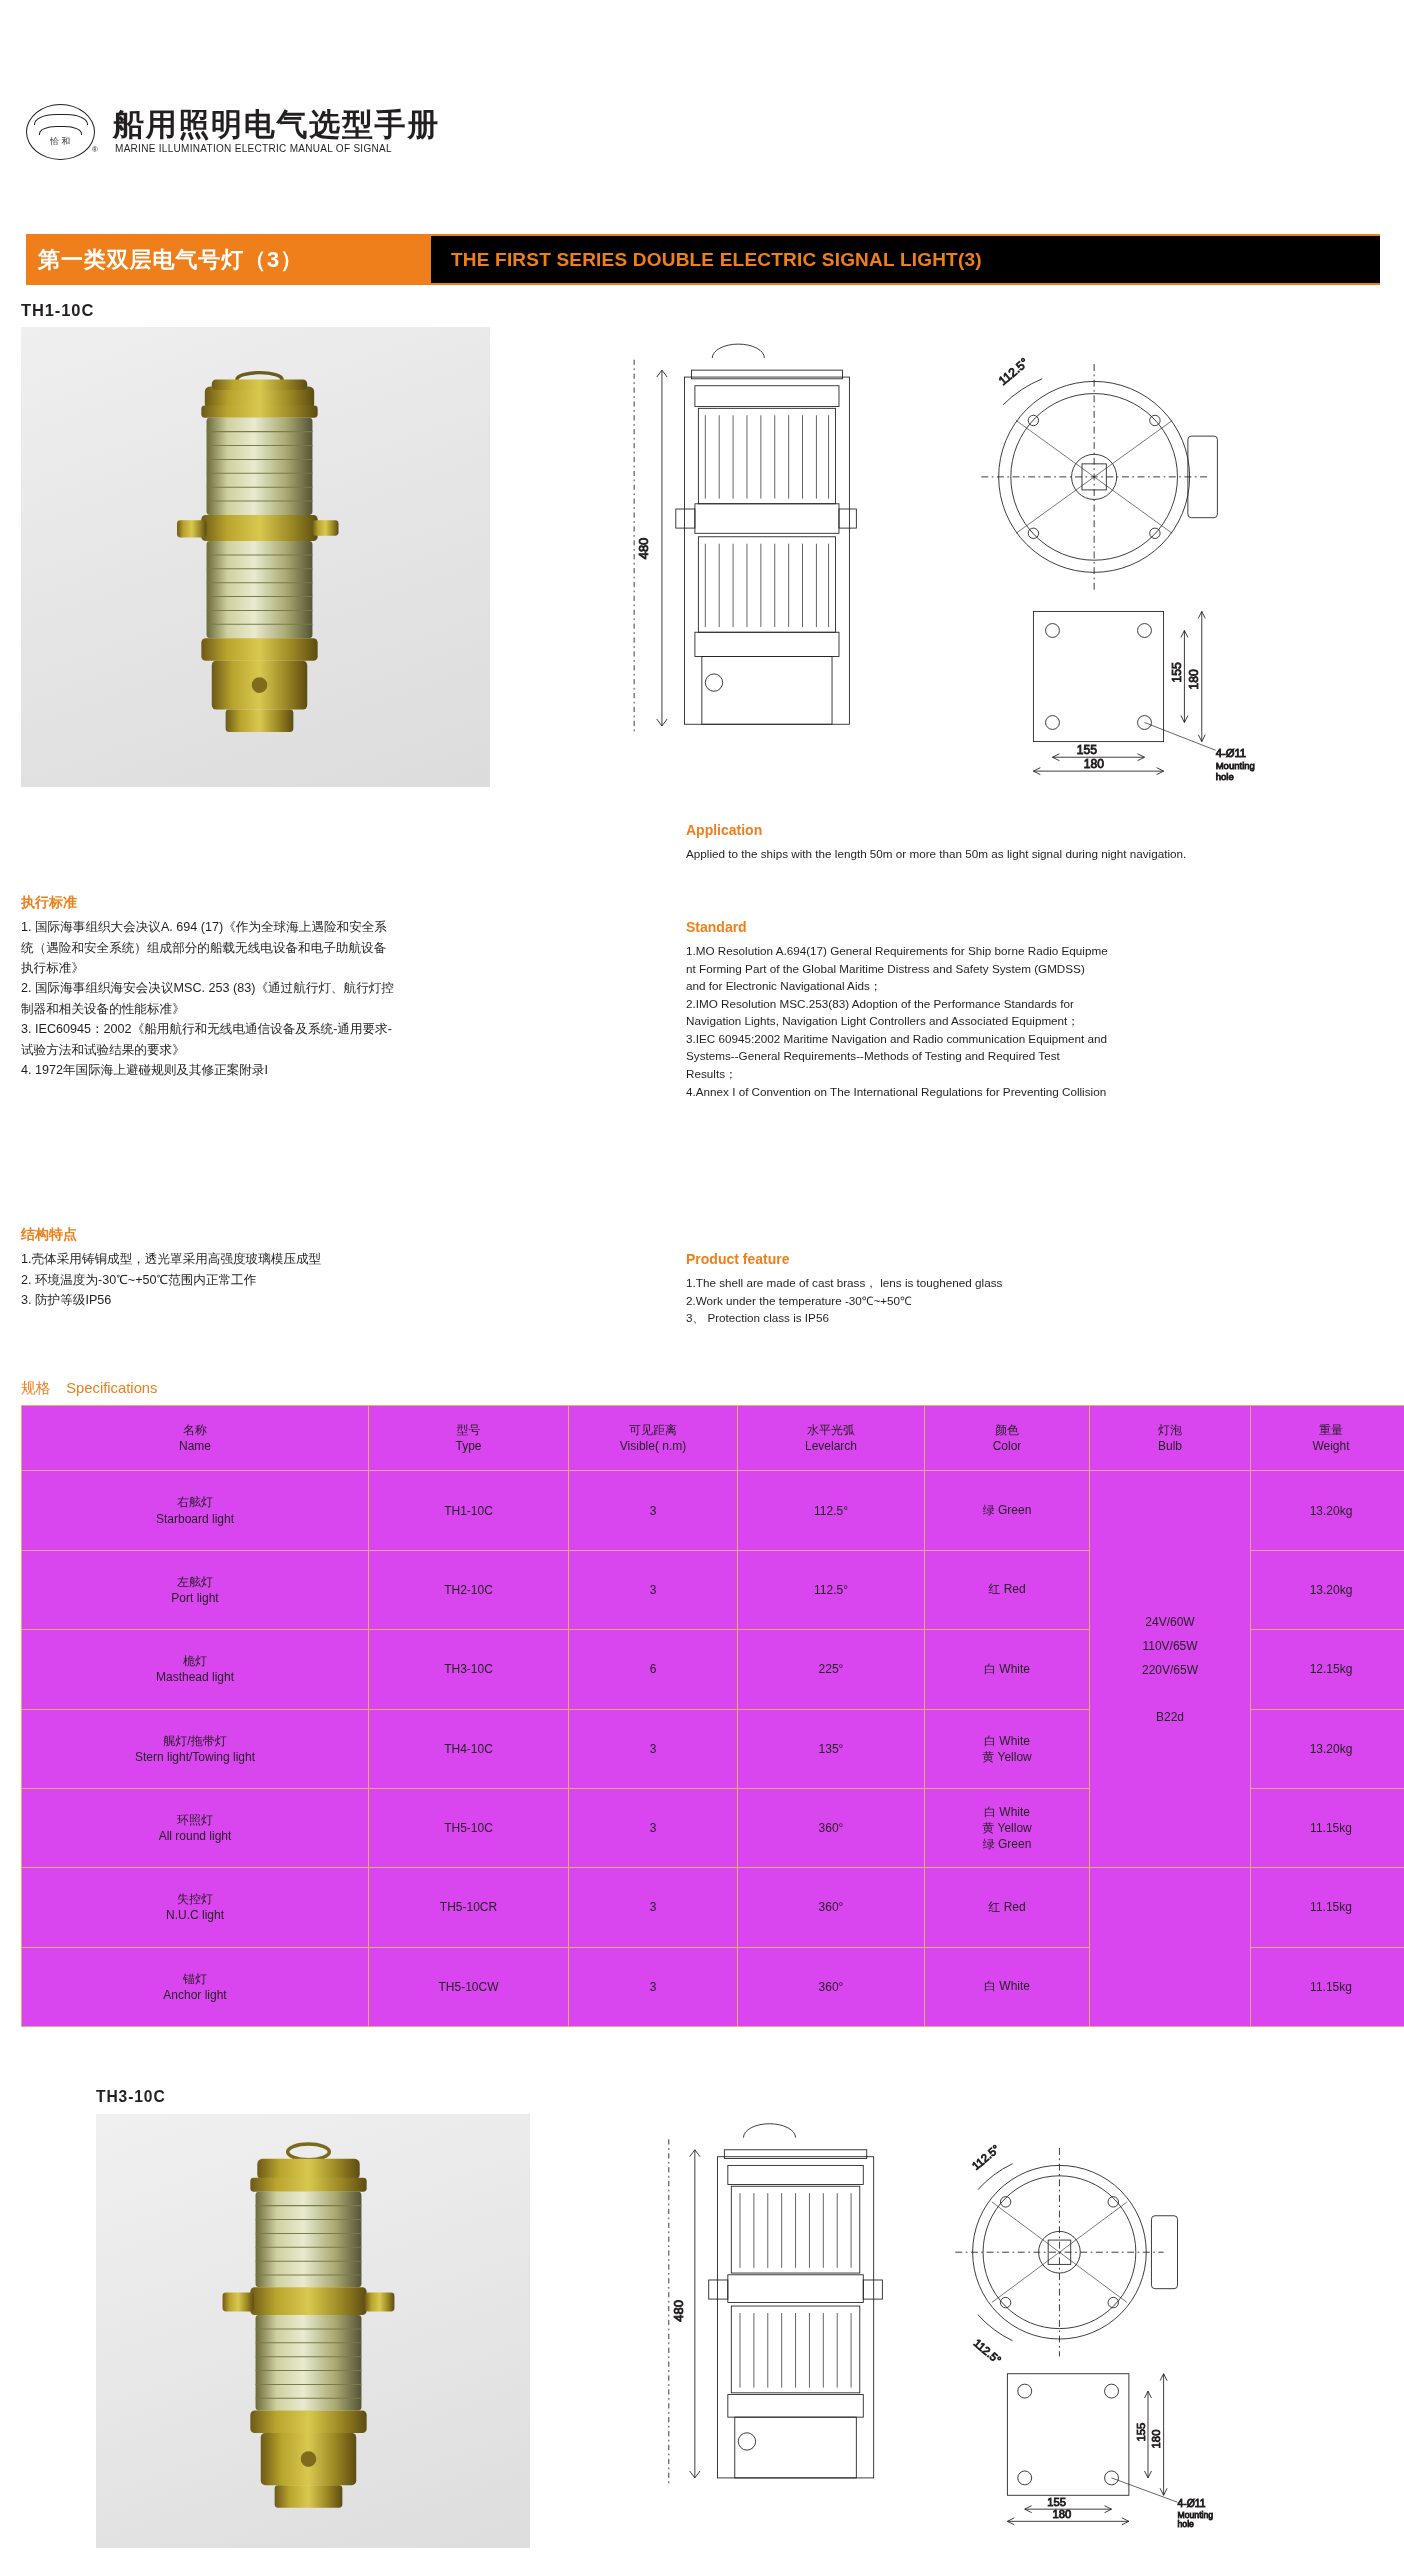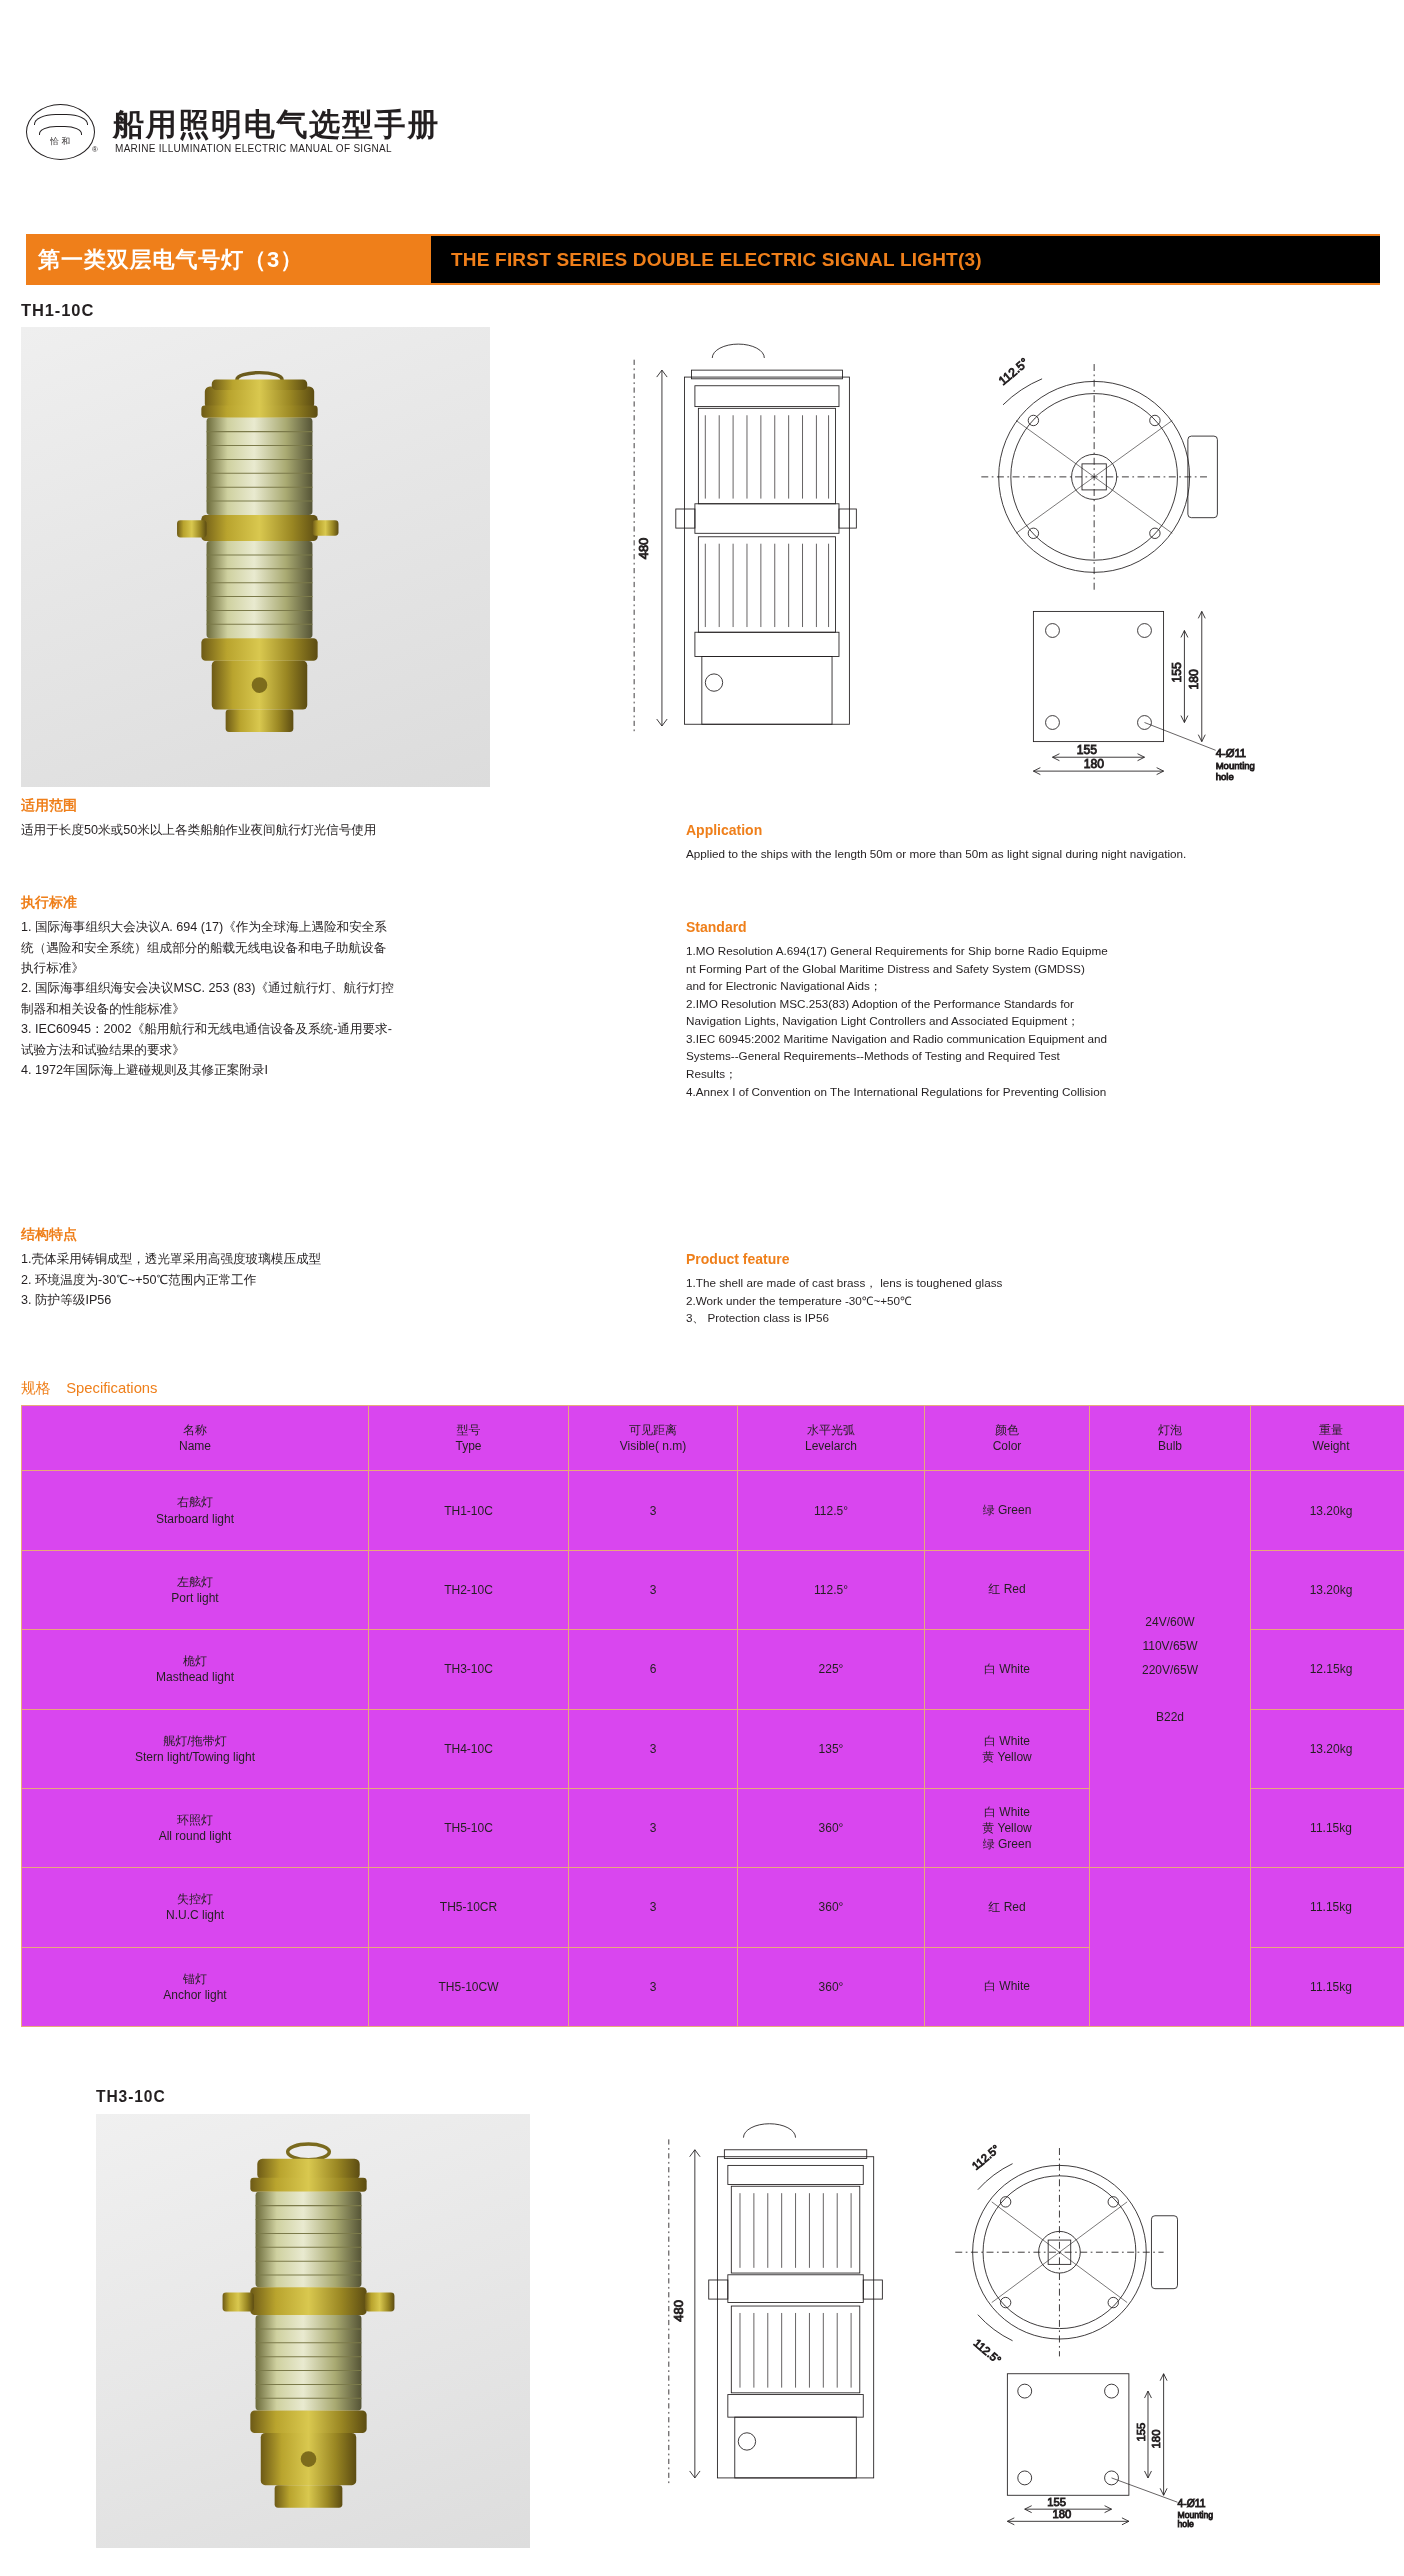--- a/index.html
+++ b/index.html
@@ -251,24 +251,20 @@
         <path d="M684 330 l-4 8 M684 330 l4 8 M684 480 l-4 -8 M684 480 l4 -8"></path>
         <text x="680" y="420" font-size="14" fill="#231f20" transform="rotate(-90 680 420)">180</text>
         <line x1="618" y1="458" x2="700" y2="490" stroke-width="0.8"></line>
         <text x="700" y="498" font-size="13" fill="#231f20">4-Ø11</text>
         <text x="700" y="512" font-size="11" fill="#231f20">Mounting</text>
         <text x="700" y="524" font-size="11" fill="#231f20">hole</text>
       </g>
     </svg>
   </div>
 
-  <div class="sec col-l" style="top:790px;">
-    <div class="sec-h">适用范围</div>
-    <p class="cn">适用于长度50米或50米以上各类船舶作业夜间航行灯光信号使用</p>
-  </div>
   <div class="sec col-r" style="top:790px;">
     <div class="sec-h">Application</div>
     <p class="en">Applied to the ships with the length 50m or more than 50m as light signal during night  navigation.</p>
   </div>
 
   <div class="sec col-l" style="top:887px;">
     <div class="sec-h">执行标准</div>
     <p class="cn">1. 国际海事组织大会决议A. 694 (17)《作为全球海上遇险和安全系</p>
     <p class="cn">统（遇险和安全系统）组成部分的船载无线电设备和电子助航设备</p>
     <p class="cn">执行标准》</p>

